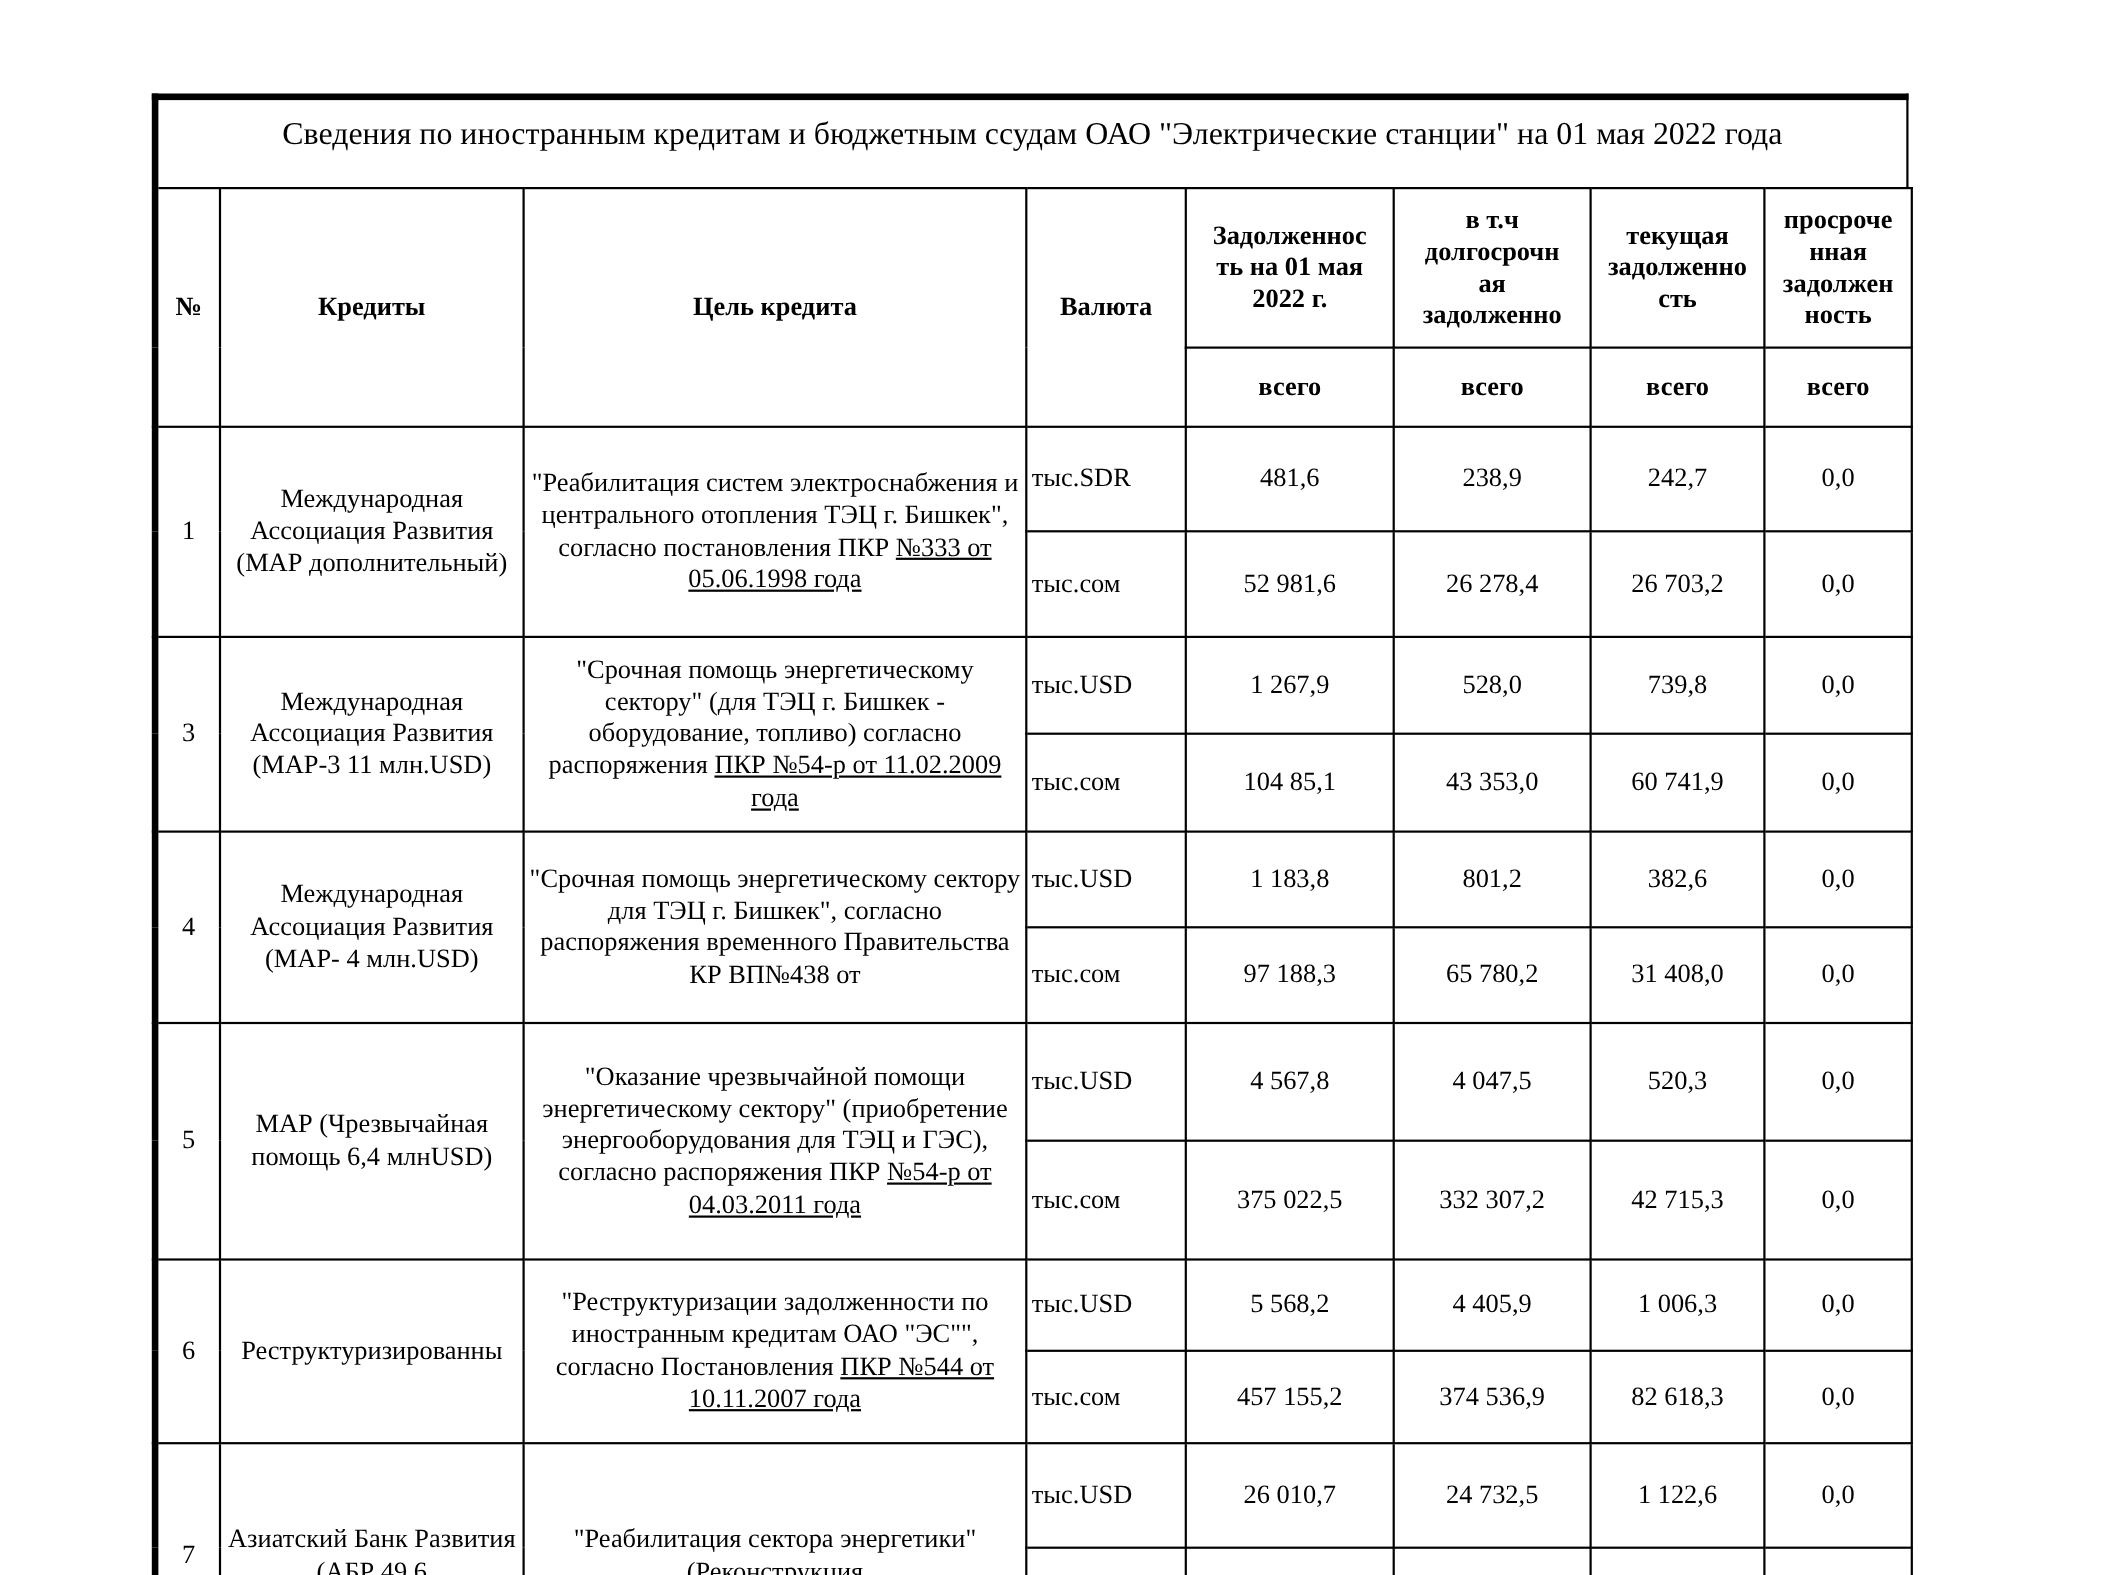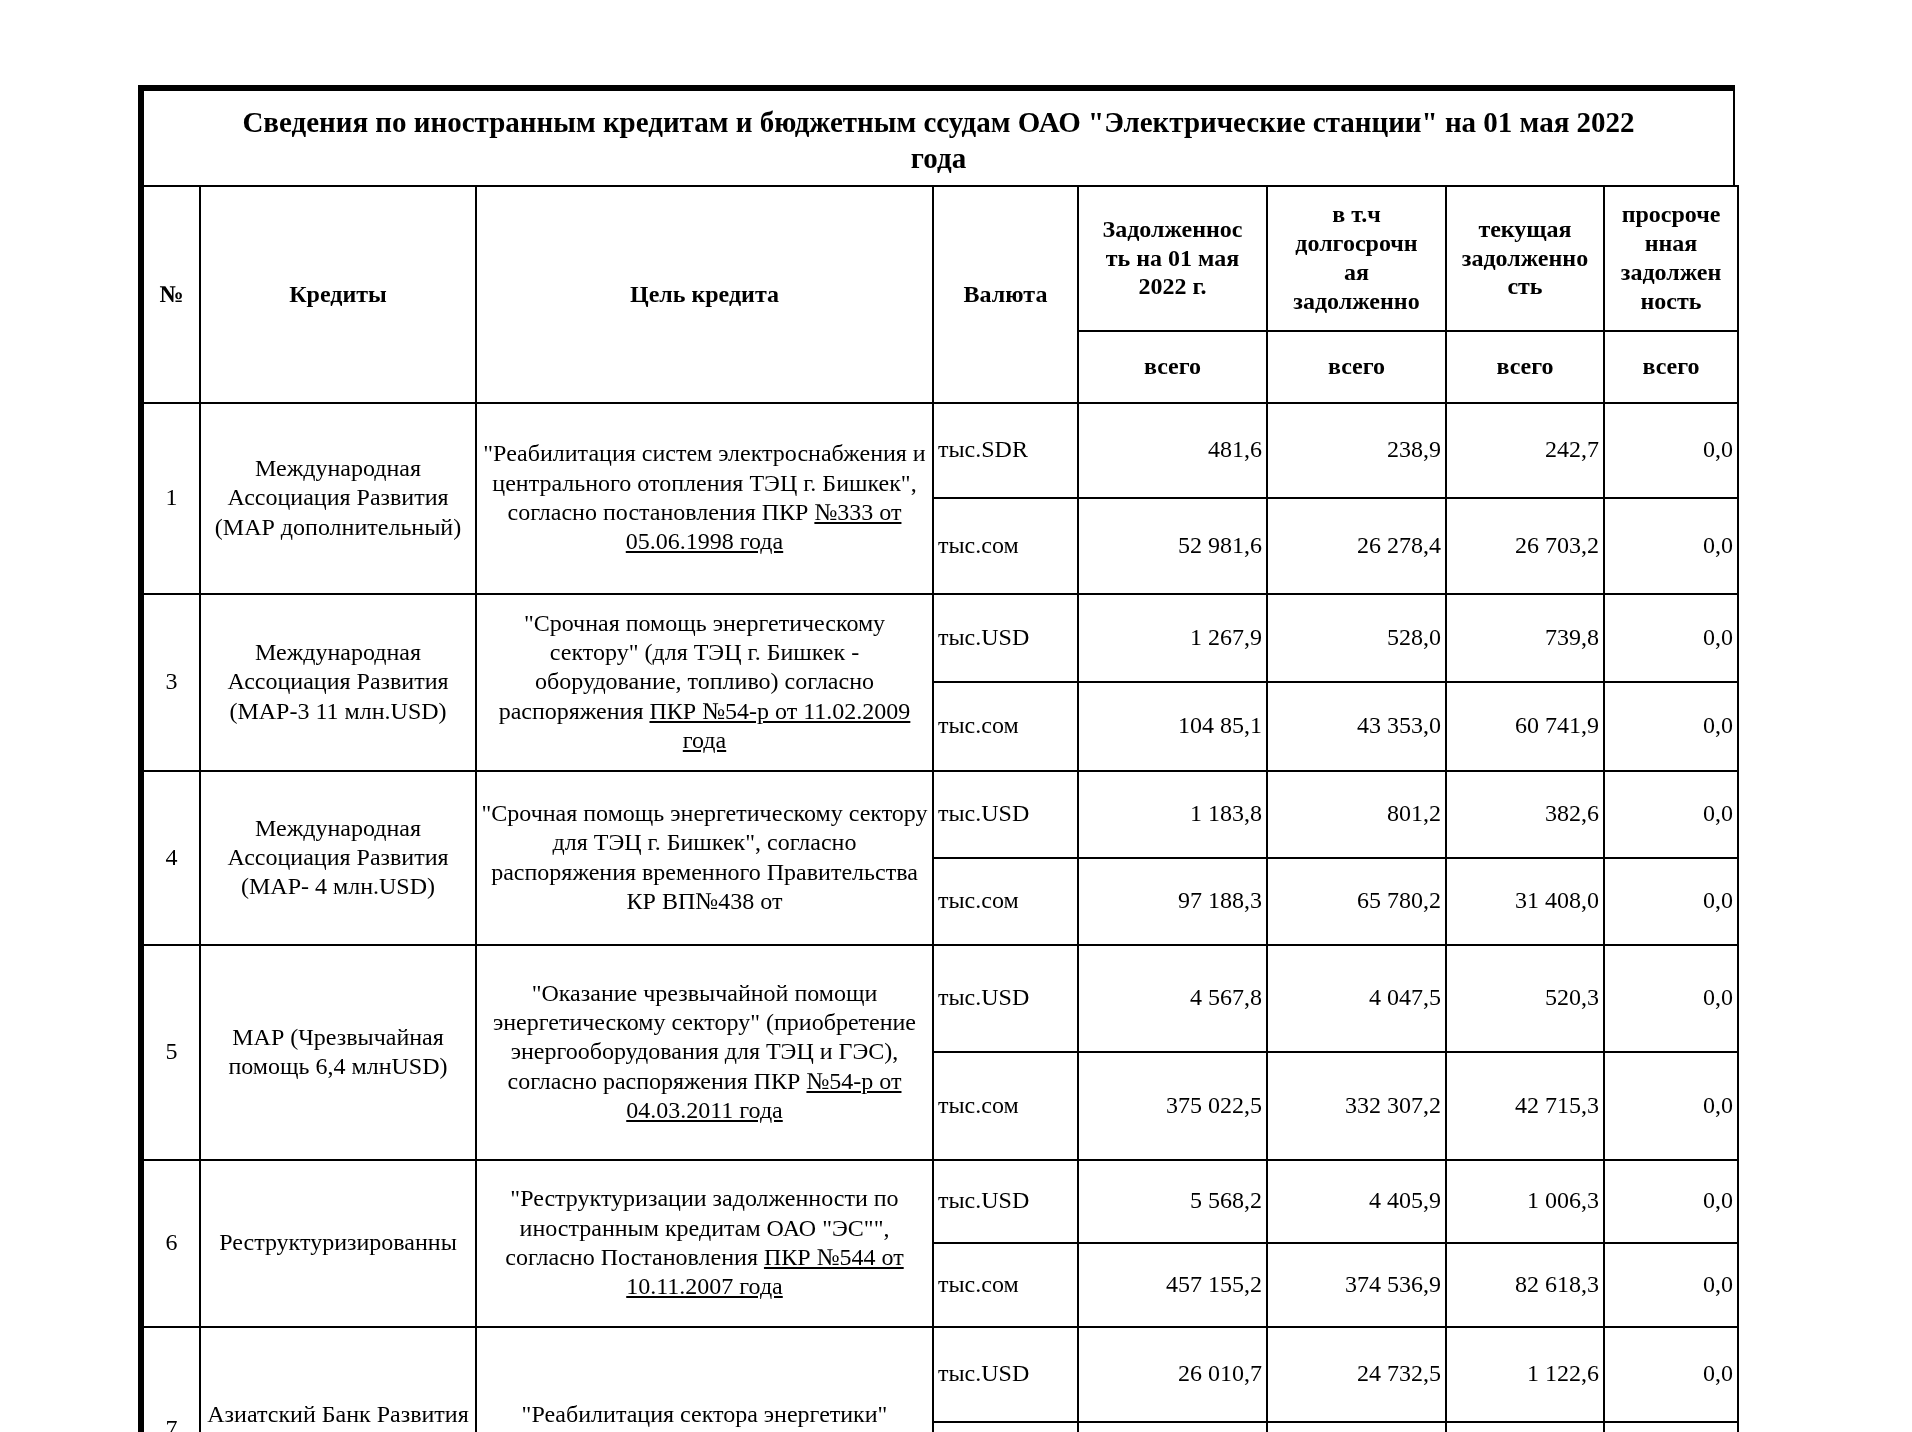--- a/index.html
+++ b/index.html
@@ -9,23 +9,23 @@
     color: #000;
   }
   .page { padding: 85px 0 0 138px; }
 
   .title-box {
     width: 1597px; box-sizing: border-box;
     border: 2px solid #000;
     border-top-width: 6px;
     border-left-width: 6px;
     border-bottom: none;
-    padding: 13px 80px 8px 80px;
+    padding: 13px 80px 30px 80px;
     text-align: center;
-    font-weight: bold;
+    font-weight: normal;
     font-size: 29px;
     line-height: 1.25;
   }
 
   table.credits {
     width: 1597px;
     table-layout: fixed;
     border-collapse: collapse;
     border-left: 6px solid #000;
     background: #fff;
@@ -46,21 +46,21 @@
     font-size: 24px;
     line-height: 1.22;
     padding: 2px 4px;
   }
   .pre { white-space: pre-line; }
 
   .c-num    { text-align: center; }
   .c-credit { text-align: center; padding: 2px 6px; }
   .c-purpose{ text-align: center; padding: 3px 8px; }
   .c-cur    { text-align: left; }
-  .c-val    { text-align: right; padding-right: 10px; white-space: nowrap; }
+  .c-val    { text-align: center; padding-right: 10px; white-space: nowrap; }
   .u { text-decoration: underline; }
 </style>
 </head>
 <body>
 
 <div class="page">
 
   <div class="title-box">Сведения по иностранным кредитам и бюджетным ссудам ОАО "Электрические станции" на 01 мая 2022 года</div>
 
   <table class="credits">

